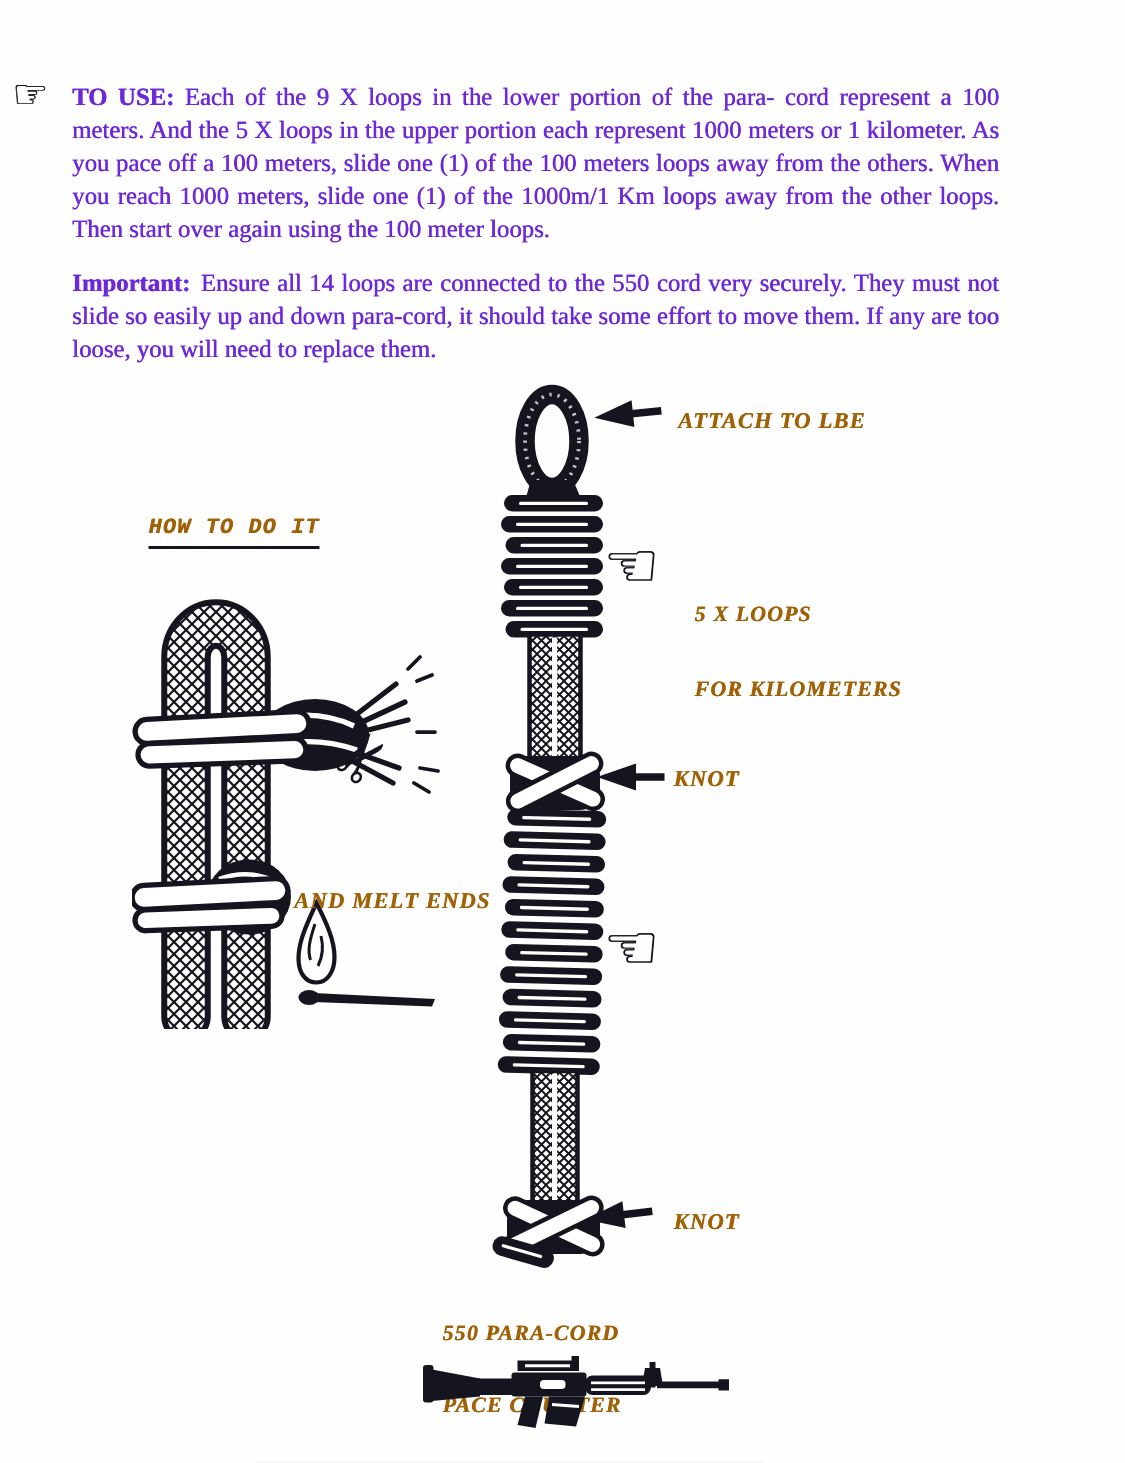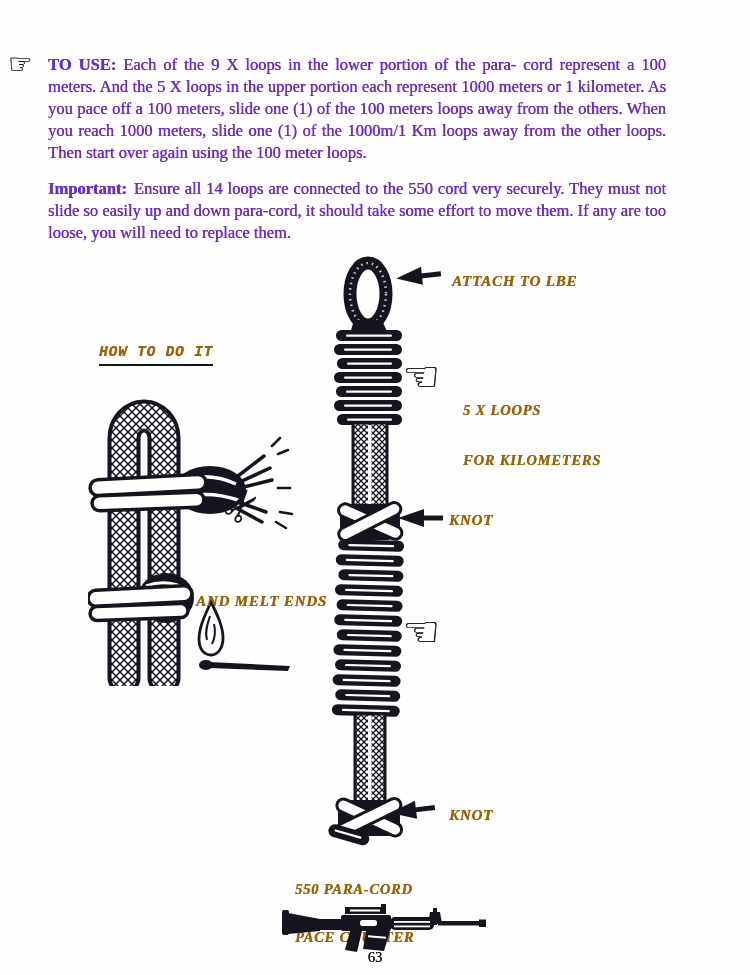--- a/index.html
+++ b/index.html
@@ -226,15 +226,14 @@
     </g>
     <g fill="#ffffff">
       <rect x="72" y="11.5" width="30" height="2"></rect>
       <rect x="82" y="22" width="17" height="6" rx="2.5"></rect>
       <rect x="116" y="23" width="36" height="1.8"></rect>
       <rect x="116" y="27.5" width="36" height="1.8"></rect>
       <rect x="90" y="38" width="18" height="2" transform="rotate(4 99 39)"></rect>
     </g>
   </svg>
 
-  <div class="pagenum" style="top:949px;">63</div>
 
 </div>
 
 </body></html>

